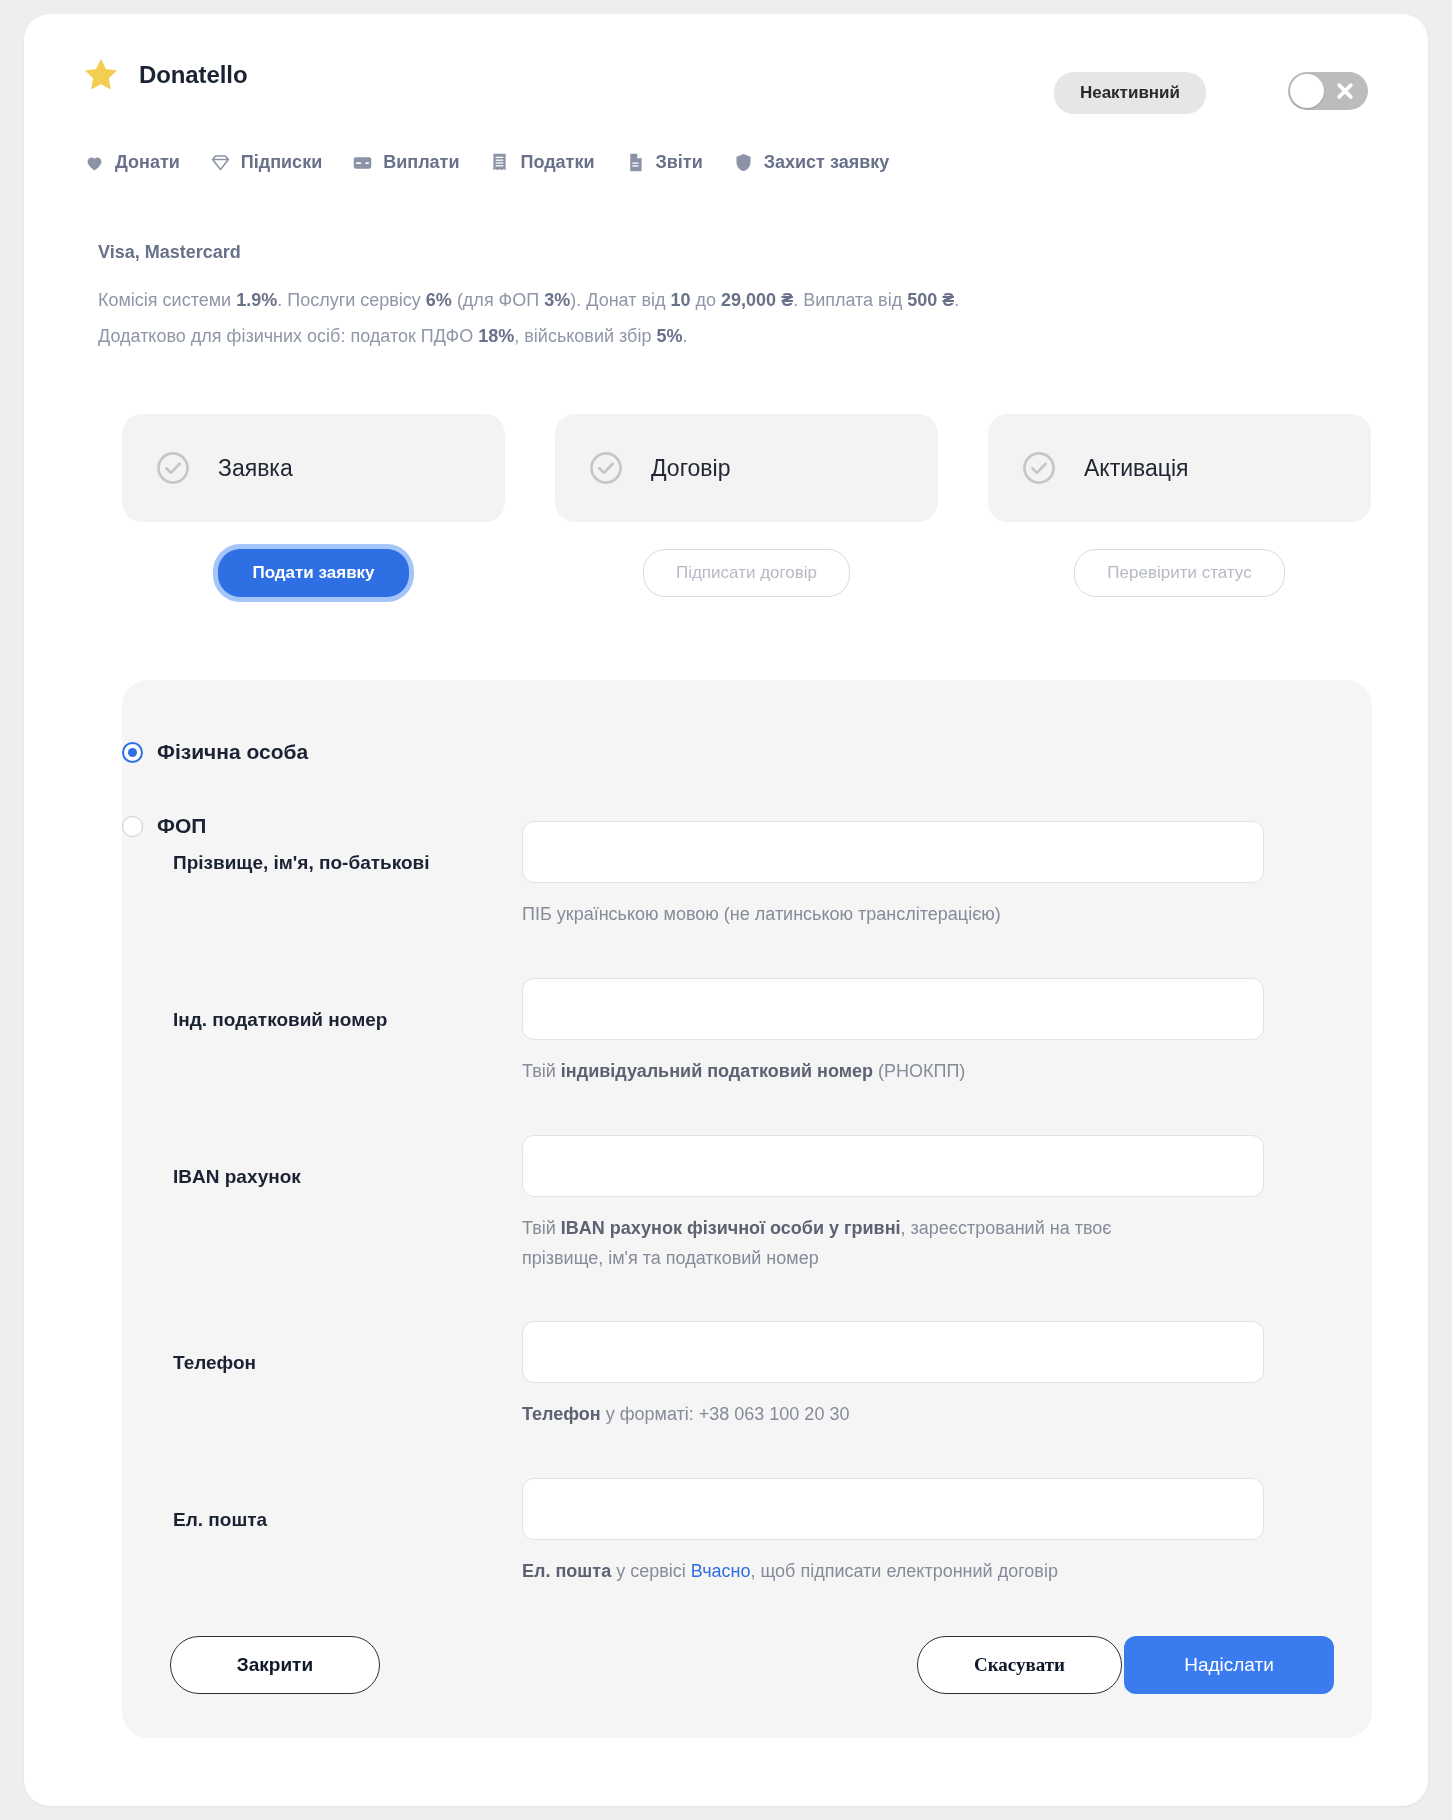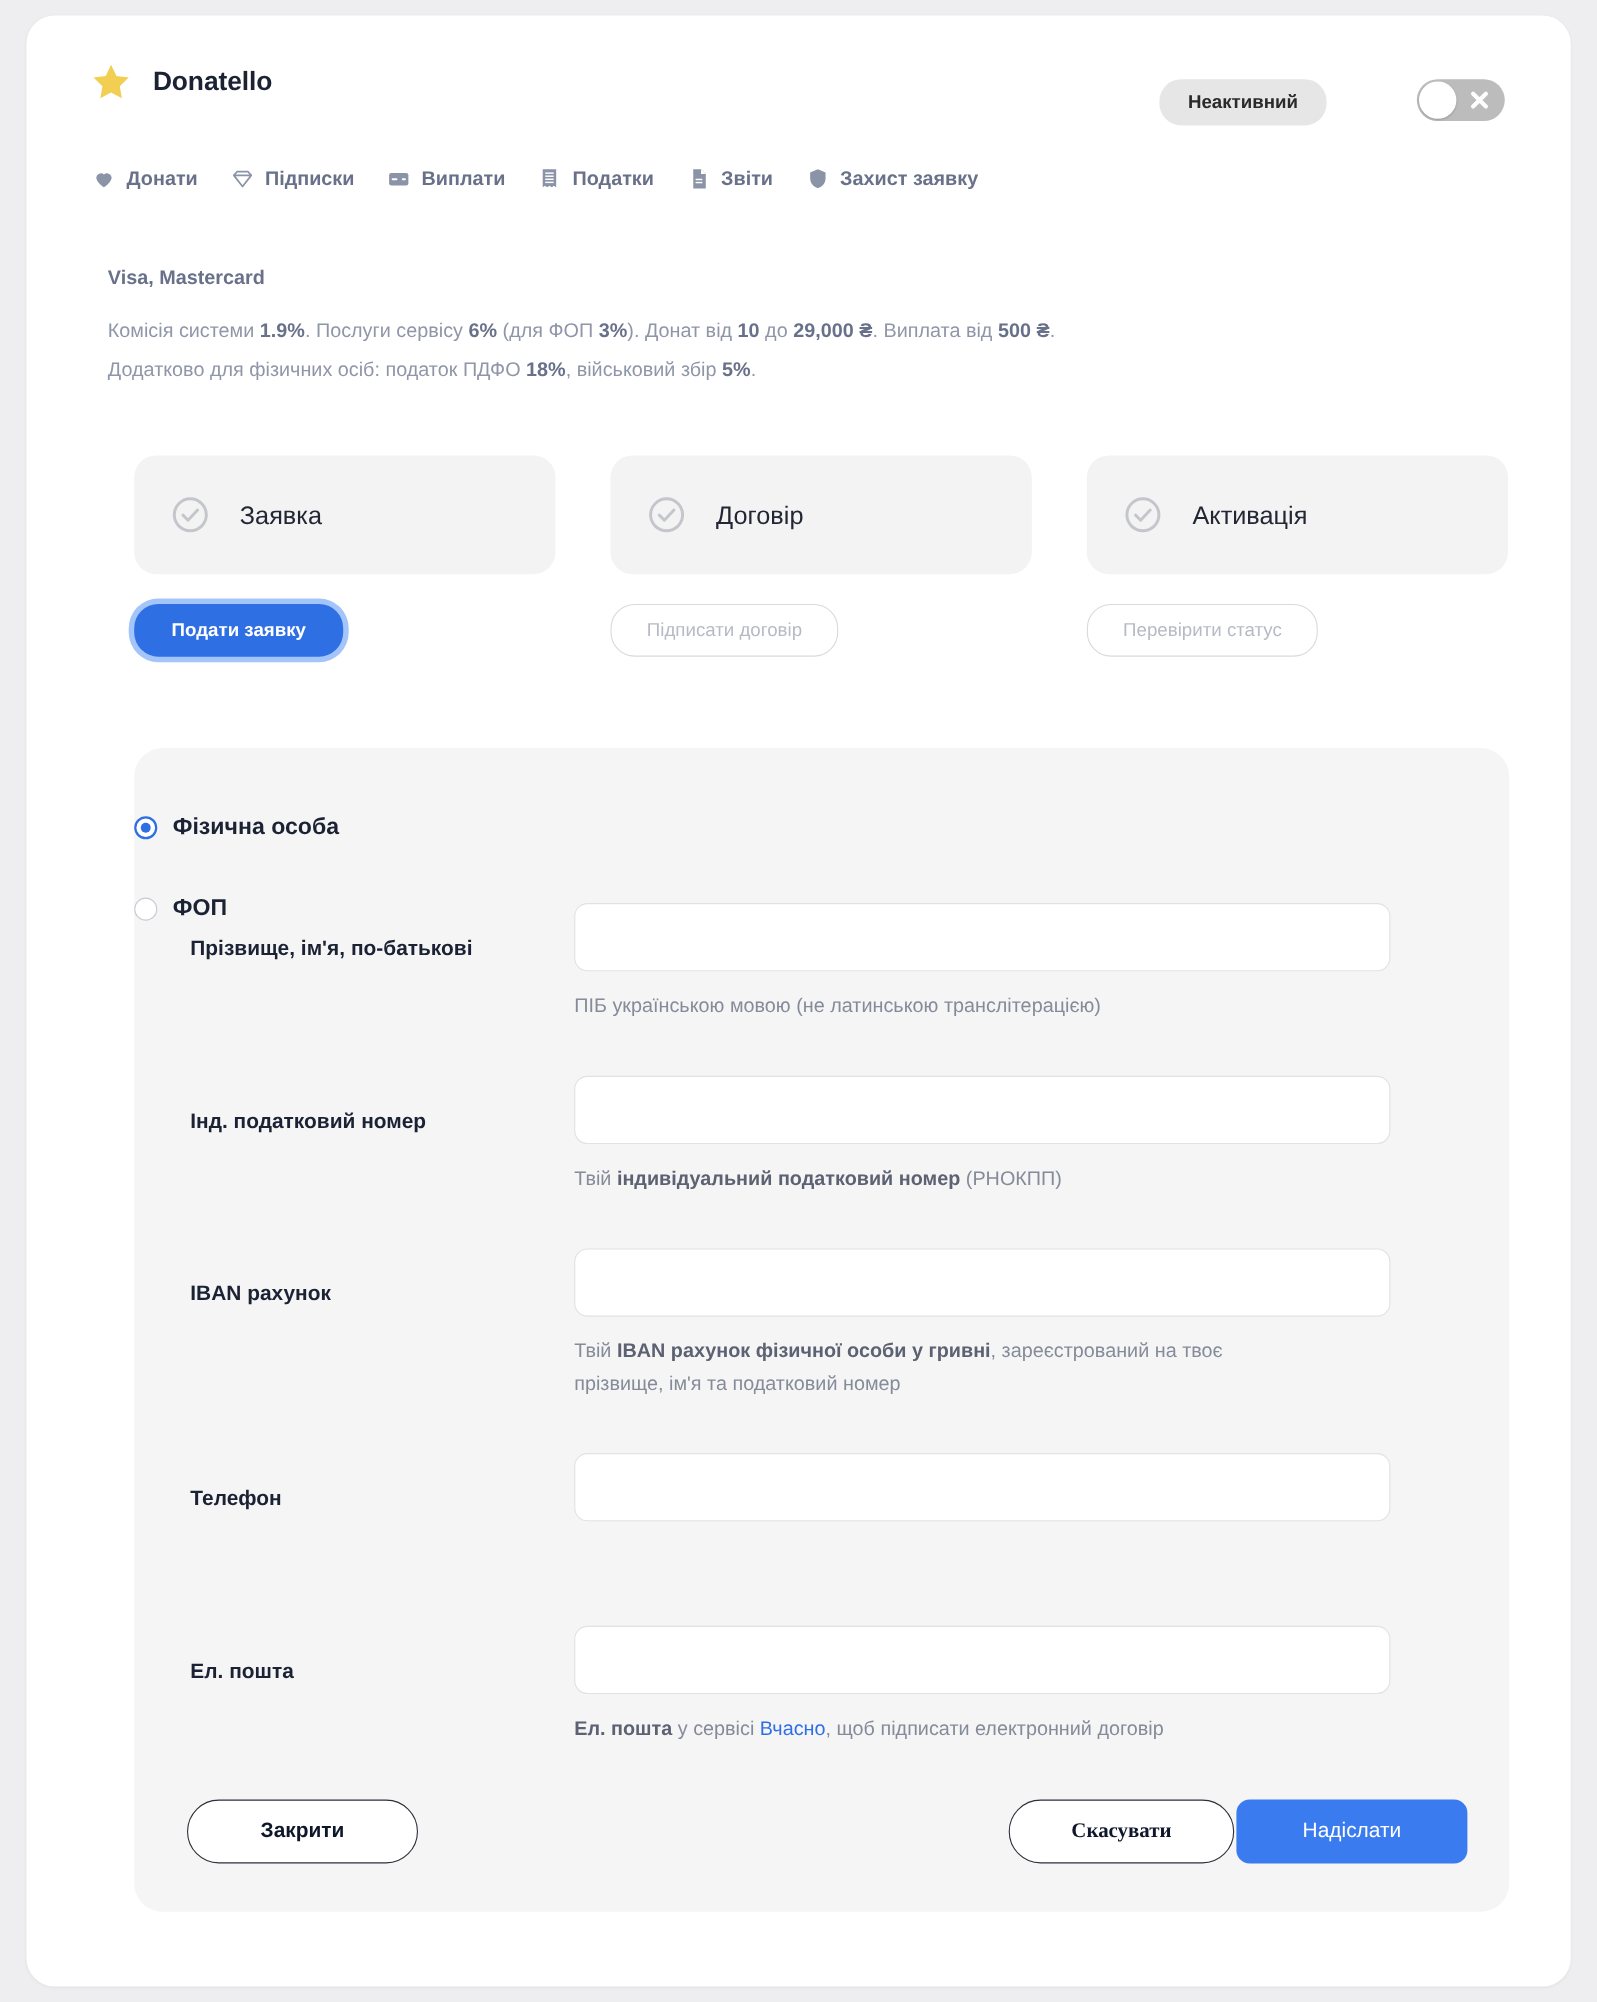--- a/index.html
+++ b/index.html
@@ -155,21 +155,21 @@
     position: absolute;
     left: 98px;
     top: 535px;
     width: 1250px;
     display: flex;
     gap: 50px;
   }
   .step-btn-wrap {
     width: 383px;
     display: flex;
-    justify-content: flex-start;
+    justify-content: center;
   }
   .btn-primary-sm {
     background: #2f6fe4;
     color: #ffffff;
     font-size: 17px;
     font-weight: bold;
     border: none;
     border-radius: 22px;
     padding: 13px 34px;
     cursor: pointer;
@@ -504,20 +504,23 @@
         <span class="field-label">IBAN рахунок</span>
         <input class="field-input" type="text" placeholder="" style="">
         <div class="field-hint">
           <span>Твій </span><b>IBAN рахунок фізичної особи у гривні</b><span>, зареєстрований на твоє прізвище, ім'я та податковий номер</span>
         </div>
       </div>
 
       <div class="field-row">
         <span class="field-label">Телефон</span>
         <input class="field-input" type="text" placeholder="" style="">
+        <div class="field-hint">
+          <b>Телефон</b><span> у форматі: +38 063 100 20 30</span>
+        </div>
       </div>
 
       <div class="field-row">
         <span class="field-label">Ел. пошта</span>
         <input class="field-input" type="text" placeholder="" style="">
         <div class="field-hint">
           <b>Ел. пошта</b><span> у сервісі </span><a href="#">Вчасно</a><span>, щоб підписати електронний договір</span>
         </div>
       </div>
 

